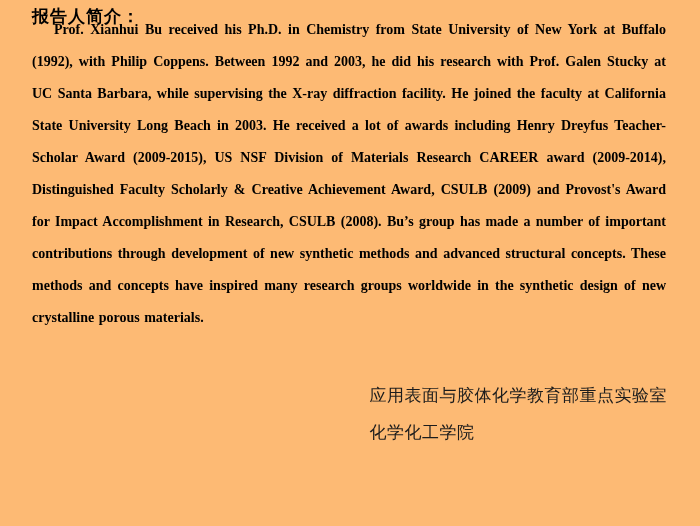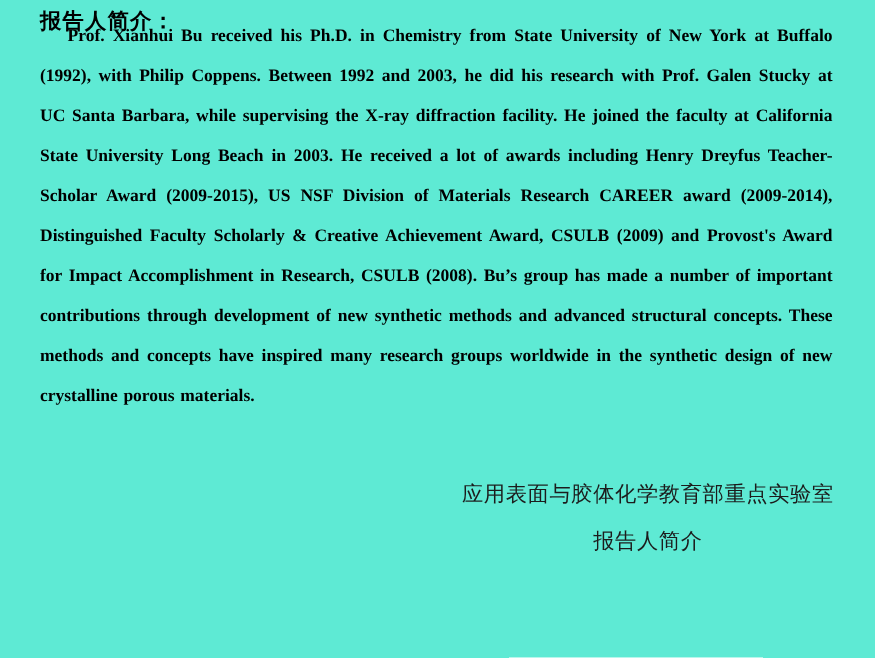--- a/index.html
+++ b/index.html
@@ -4,21 +4,21 @@
 <style>
   html, body {
     margin: 0;
     padding: 0;
     background: #ffffff;
   }
   .page {
     position: relative;
     width: 700px;
     height: 526px;
-    background: #5eead4;
+    background: #fdba74;
     color: #000000;
     font-family: "Liberation Serif", "DejaVu Serif", serif;
     overflow: hidden;
   }
   .heading {
     position: absolute;
     left: 32px;
     top: 5px;
     font-size: 17px;
     font-weight: 700;
@@ -34,21 +34,21 @@
     font-weight: 700;
     line-height: 32px;
     text-align: justify;
     text-indent: 22px;
     word-spacing: 1px;
   }
   .affiliations {
     position: absolute;
     right: 33px;
     top: 377px;
-    text-align: center;
+    text-align: left;
     font-size: 17px;
     font-weight: 400;
     line-height: 37px;
     color: #1c1c1c;
     letter-spacing: 0.5px;
   }
   .affiliation-line {
     white-space: nowrap;
   }
 </style>
@@ -56,16 +56,16 @@
 <body>
 
 <div class="page">
 
   <div class="heading">报告人简介：</div>
 
   <div class="bio">Prof. Xianhui Bu received his Ph.D. in Chemistry from State University of New York at Buffalo (1992), with Philip Coppens. Between 1992 and 2003, he did his research with Prof. Galen Stucky at UC Santa Barbara, while supervising the X-ray diffraction facility. He joined the faculty at California State University Long Beach in 2003. He received a lot of awards including Henry Dreyfus Teacher-Scholar Award (2009-2015), US NSF Division of Materials Research CAREER award (2009-2014), Distinguished Faculty Scholarly &amp; Creative Achievement Award, CSULB (2009) and Provost's Award for Impact Accomplishment in Research, CSULB (2008). Bu’s group has made a number of important contributions through development of new synthetic methods and advanced structural concepts. These methods and concepts have inspired many research groups worldwide in the synthetic design of new crystalline porous materials.</div>
 
   <div class="affiliations">
     <div class="affiliation-line">应用表面与胶体化学教育部重点实验室</div>
-    <div class="affiliation-line">报告人简介</div>
+    <div class="affiliation-line">化学化工学院</div>
   </div>
 
 </div>
 
 </body></html>

